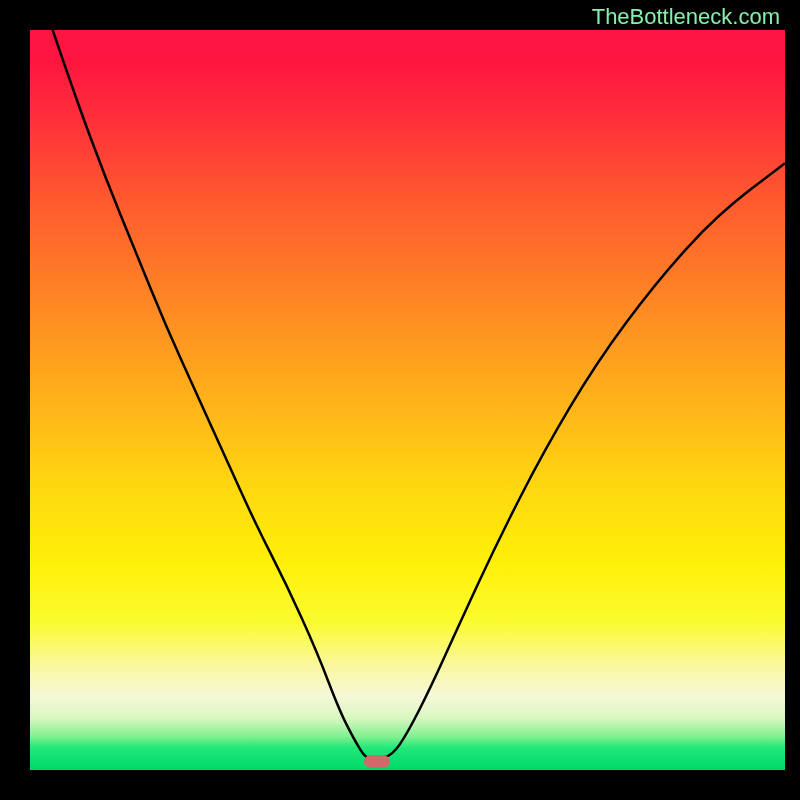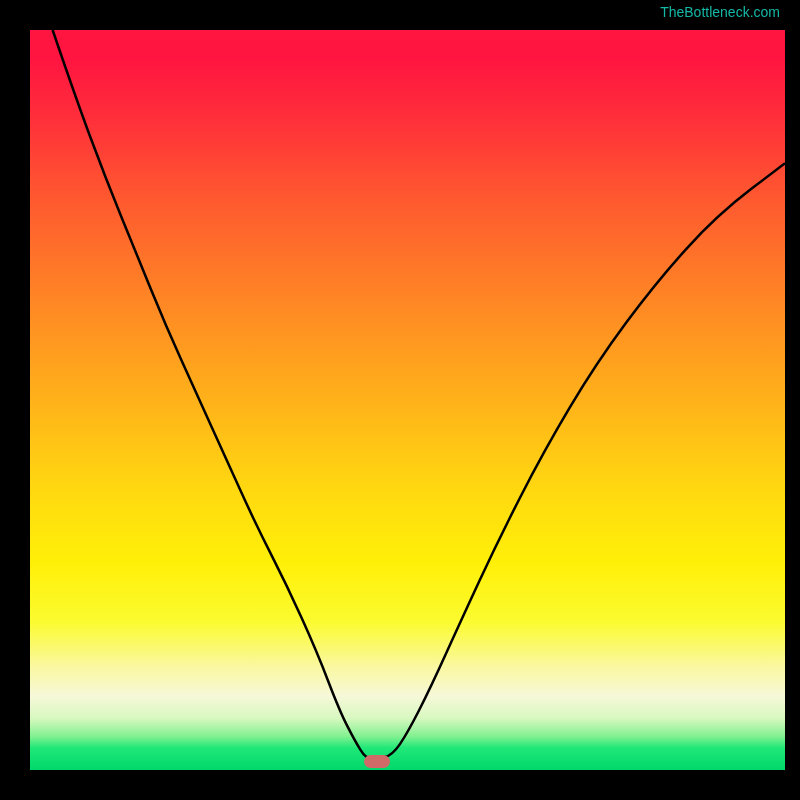--- a/index.html
+++ b/index.html
@@ -8,22 +8,22 @@
     width: 800px;
     height: 800px;
     background: #000000;
     position: relative;
     font-family: Arial, Helvetica, sans-serif;
   }
   .watermark {
     position: absolute;
     top: 4px;
     right: 20px;
-    color: #14b8a6;
-    font-size: 14px;
+    color: #86efac;
+    font-size: 22px;
     font-weight: 500;
     z-index: 10;
   }
   .plot-area {
     position: absolute;
     left: 30px;
     top: 30px;
     width: 755px;
     height: 740px;
   }

